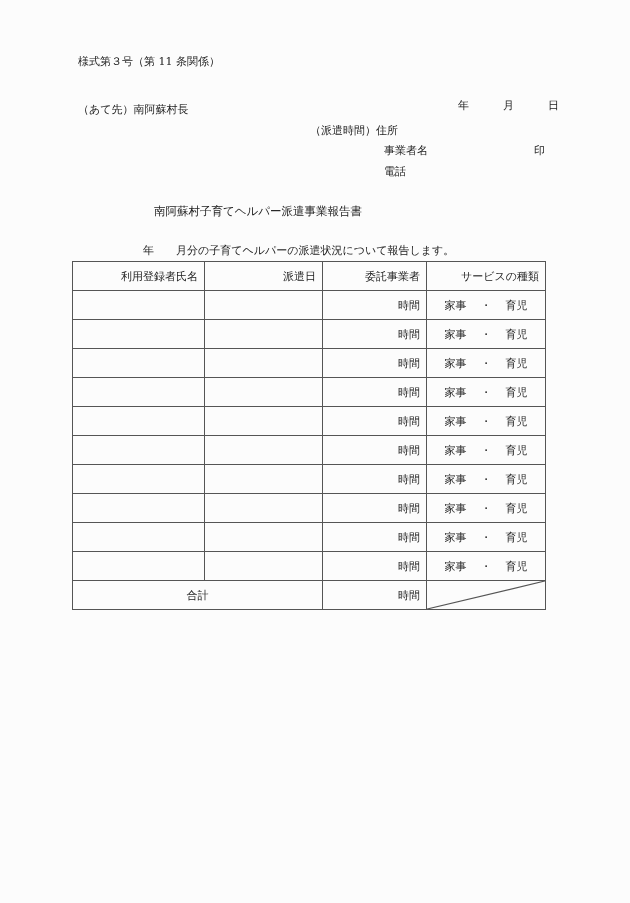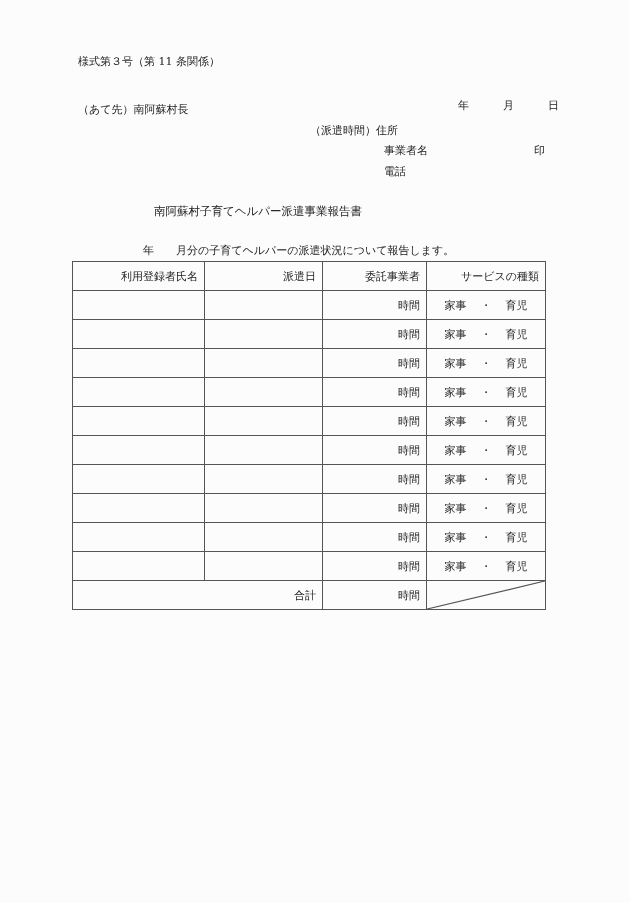--- a/index.html
+++ b/index.html
@@ -24,21 +24,21 @@
     position:absolute; left:72px; top:261px; width:473px;
     border-collapse:collapse; table-layout:fixed;
   }
   #report td, #report th {
     border:1px solid #555; height:28px; padding:0 6px; font-weight:normal; font-size:11px;
   }
   #report th { text-align:right; }
   #report td.c3 { text-align:right;padding-left:20px; }
   #report td.c4 { text-align:center;border-radius:12px; }
   #report td.c4 .dot { display:inline-block; margin:0 14px; }
-  #report td.total-label { text-align:right; }
+  #report td.total-label { text-align:center; }
   #report td.diag { padding:0; position:relative; }
   #report td.diag svg { position:absolute; left:0; top:0; width:100%; height:100%; }
 </style>
 </head>
 <body>
 
 <div class="abs" id="form-no">様式第３号（第 11 条関係）</div>
 
 <div class="abs" id="date-line">
   <span>年</span>

